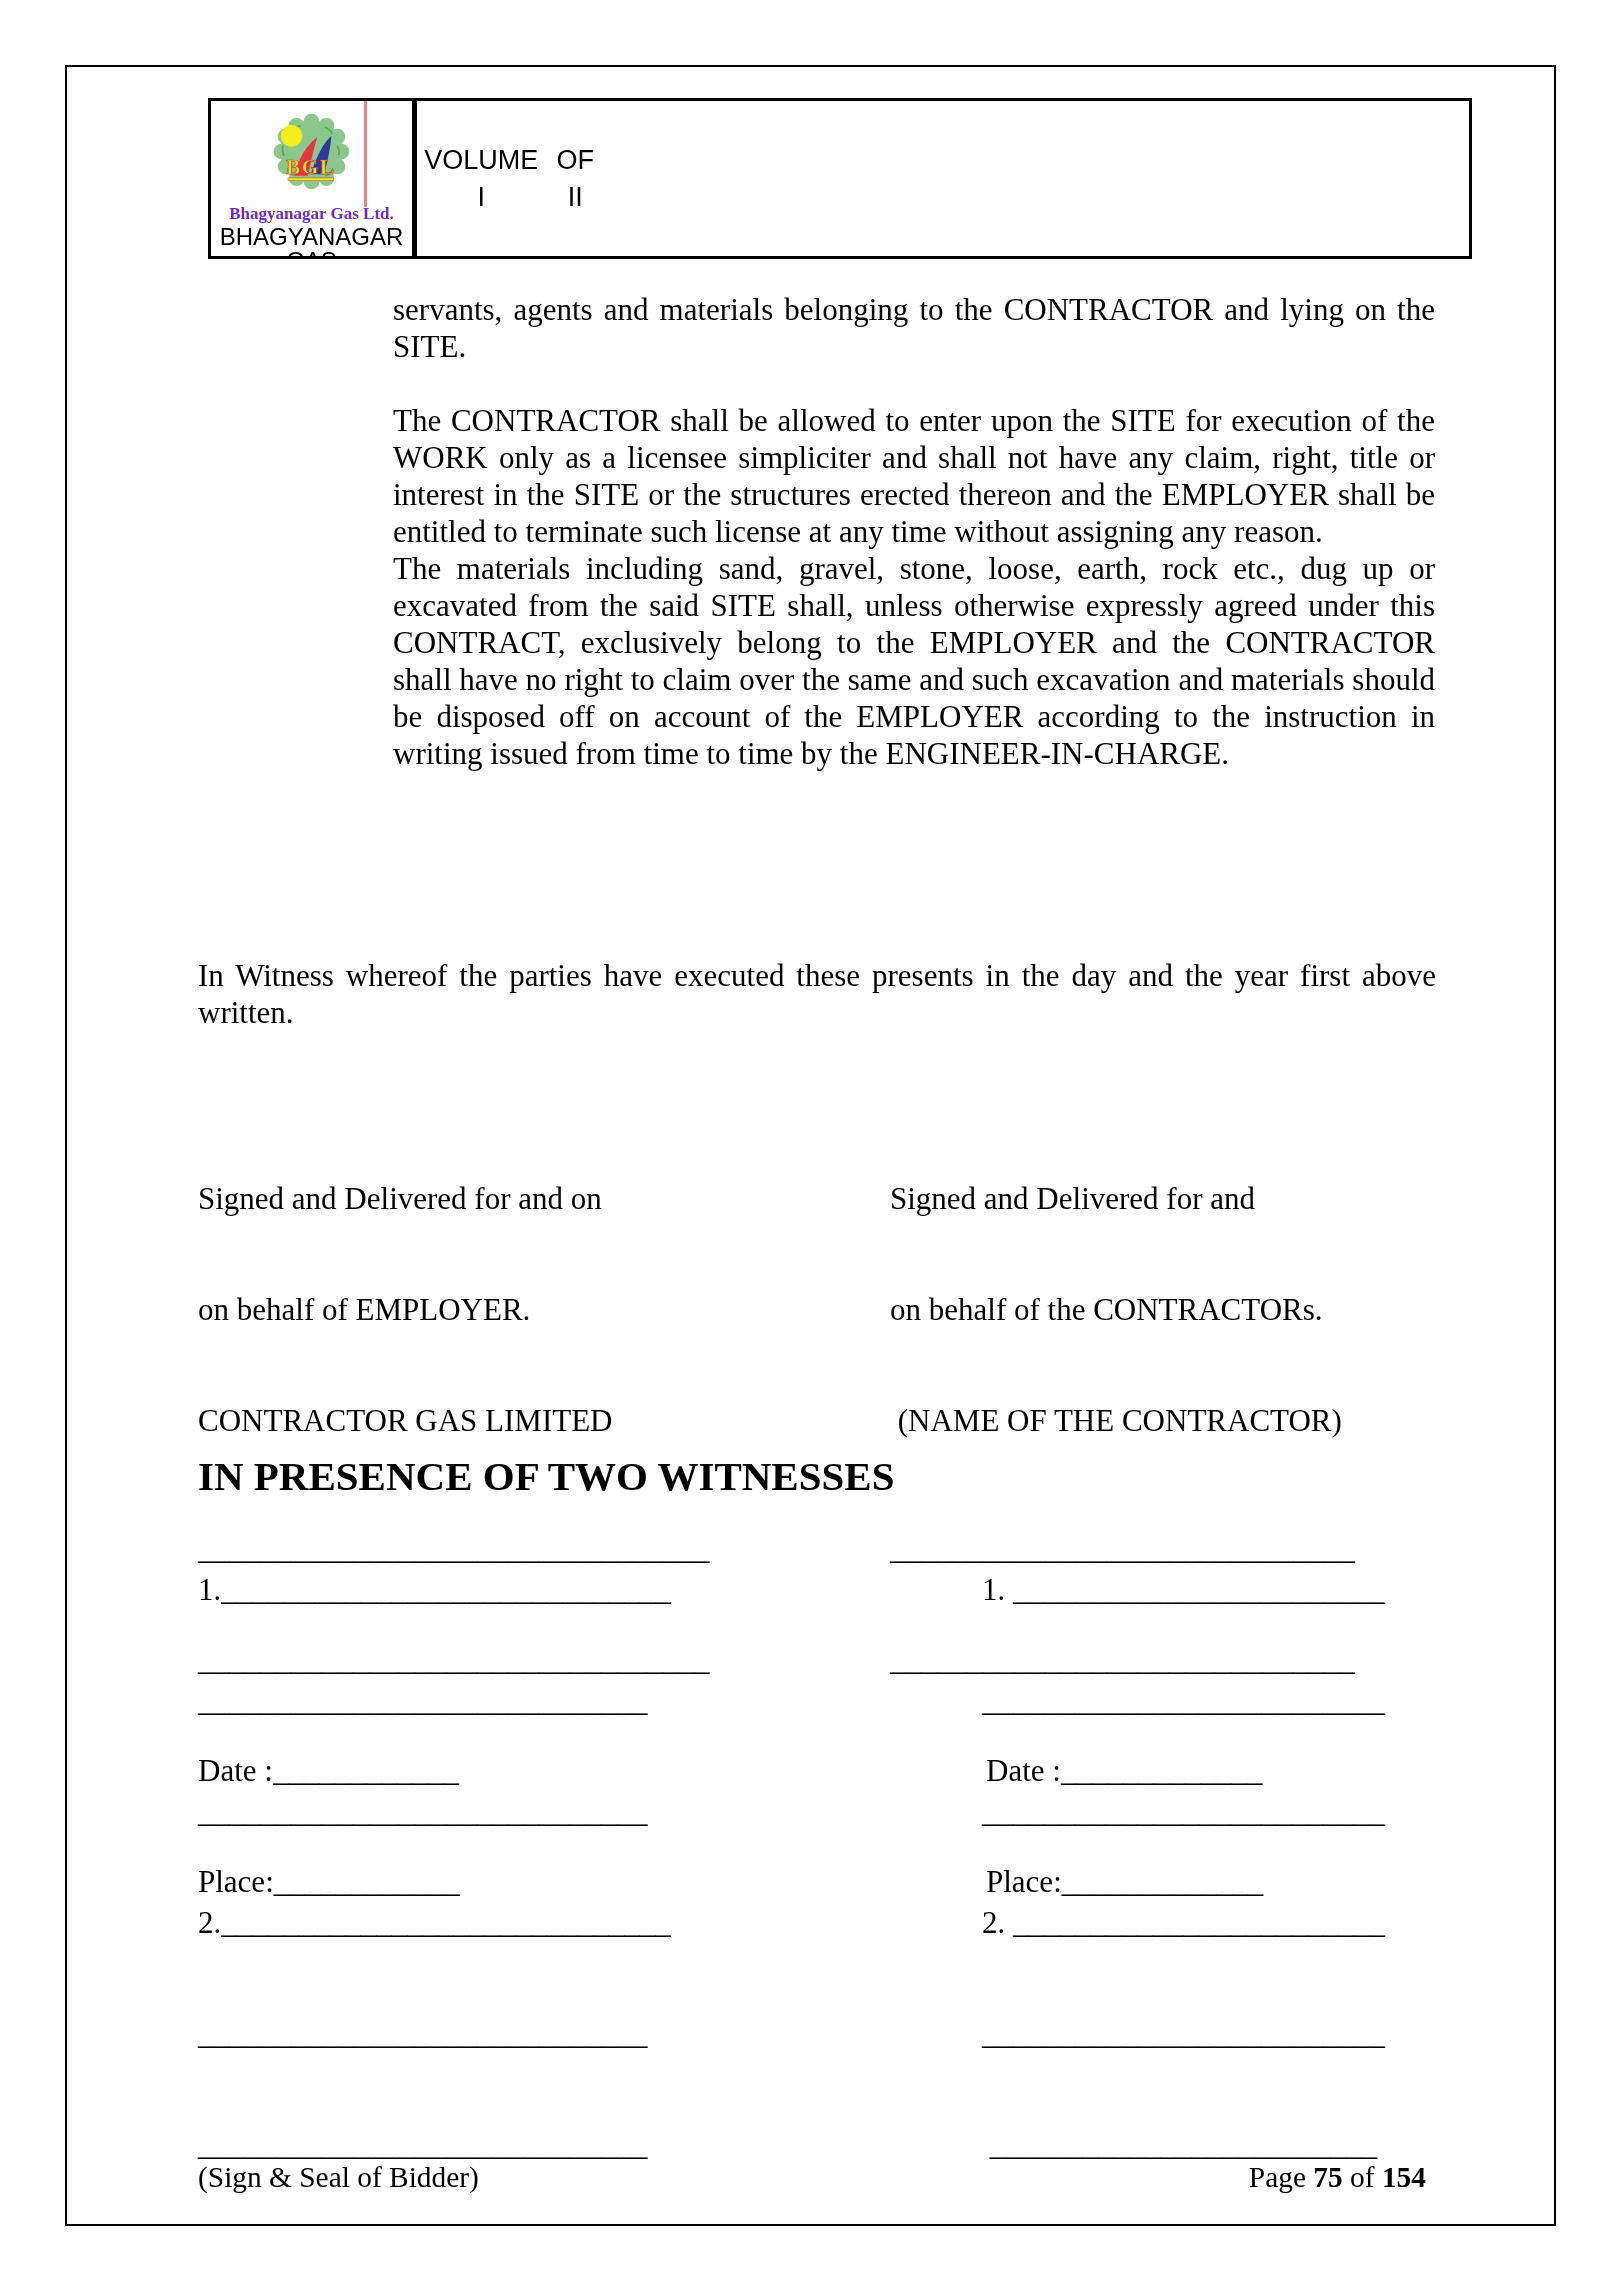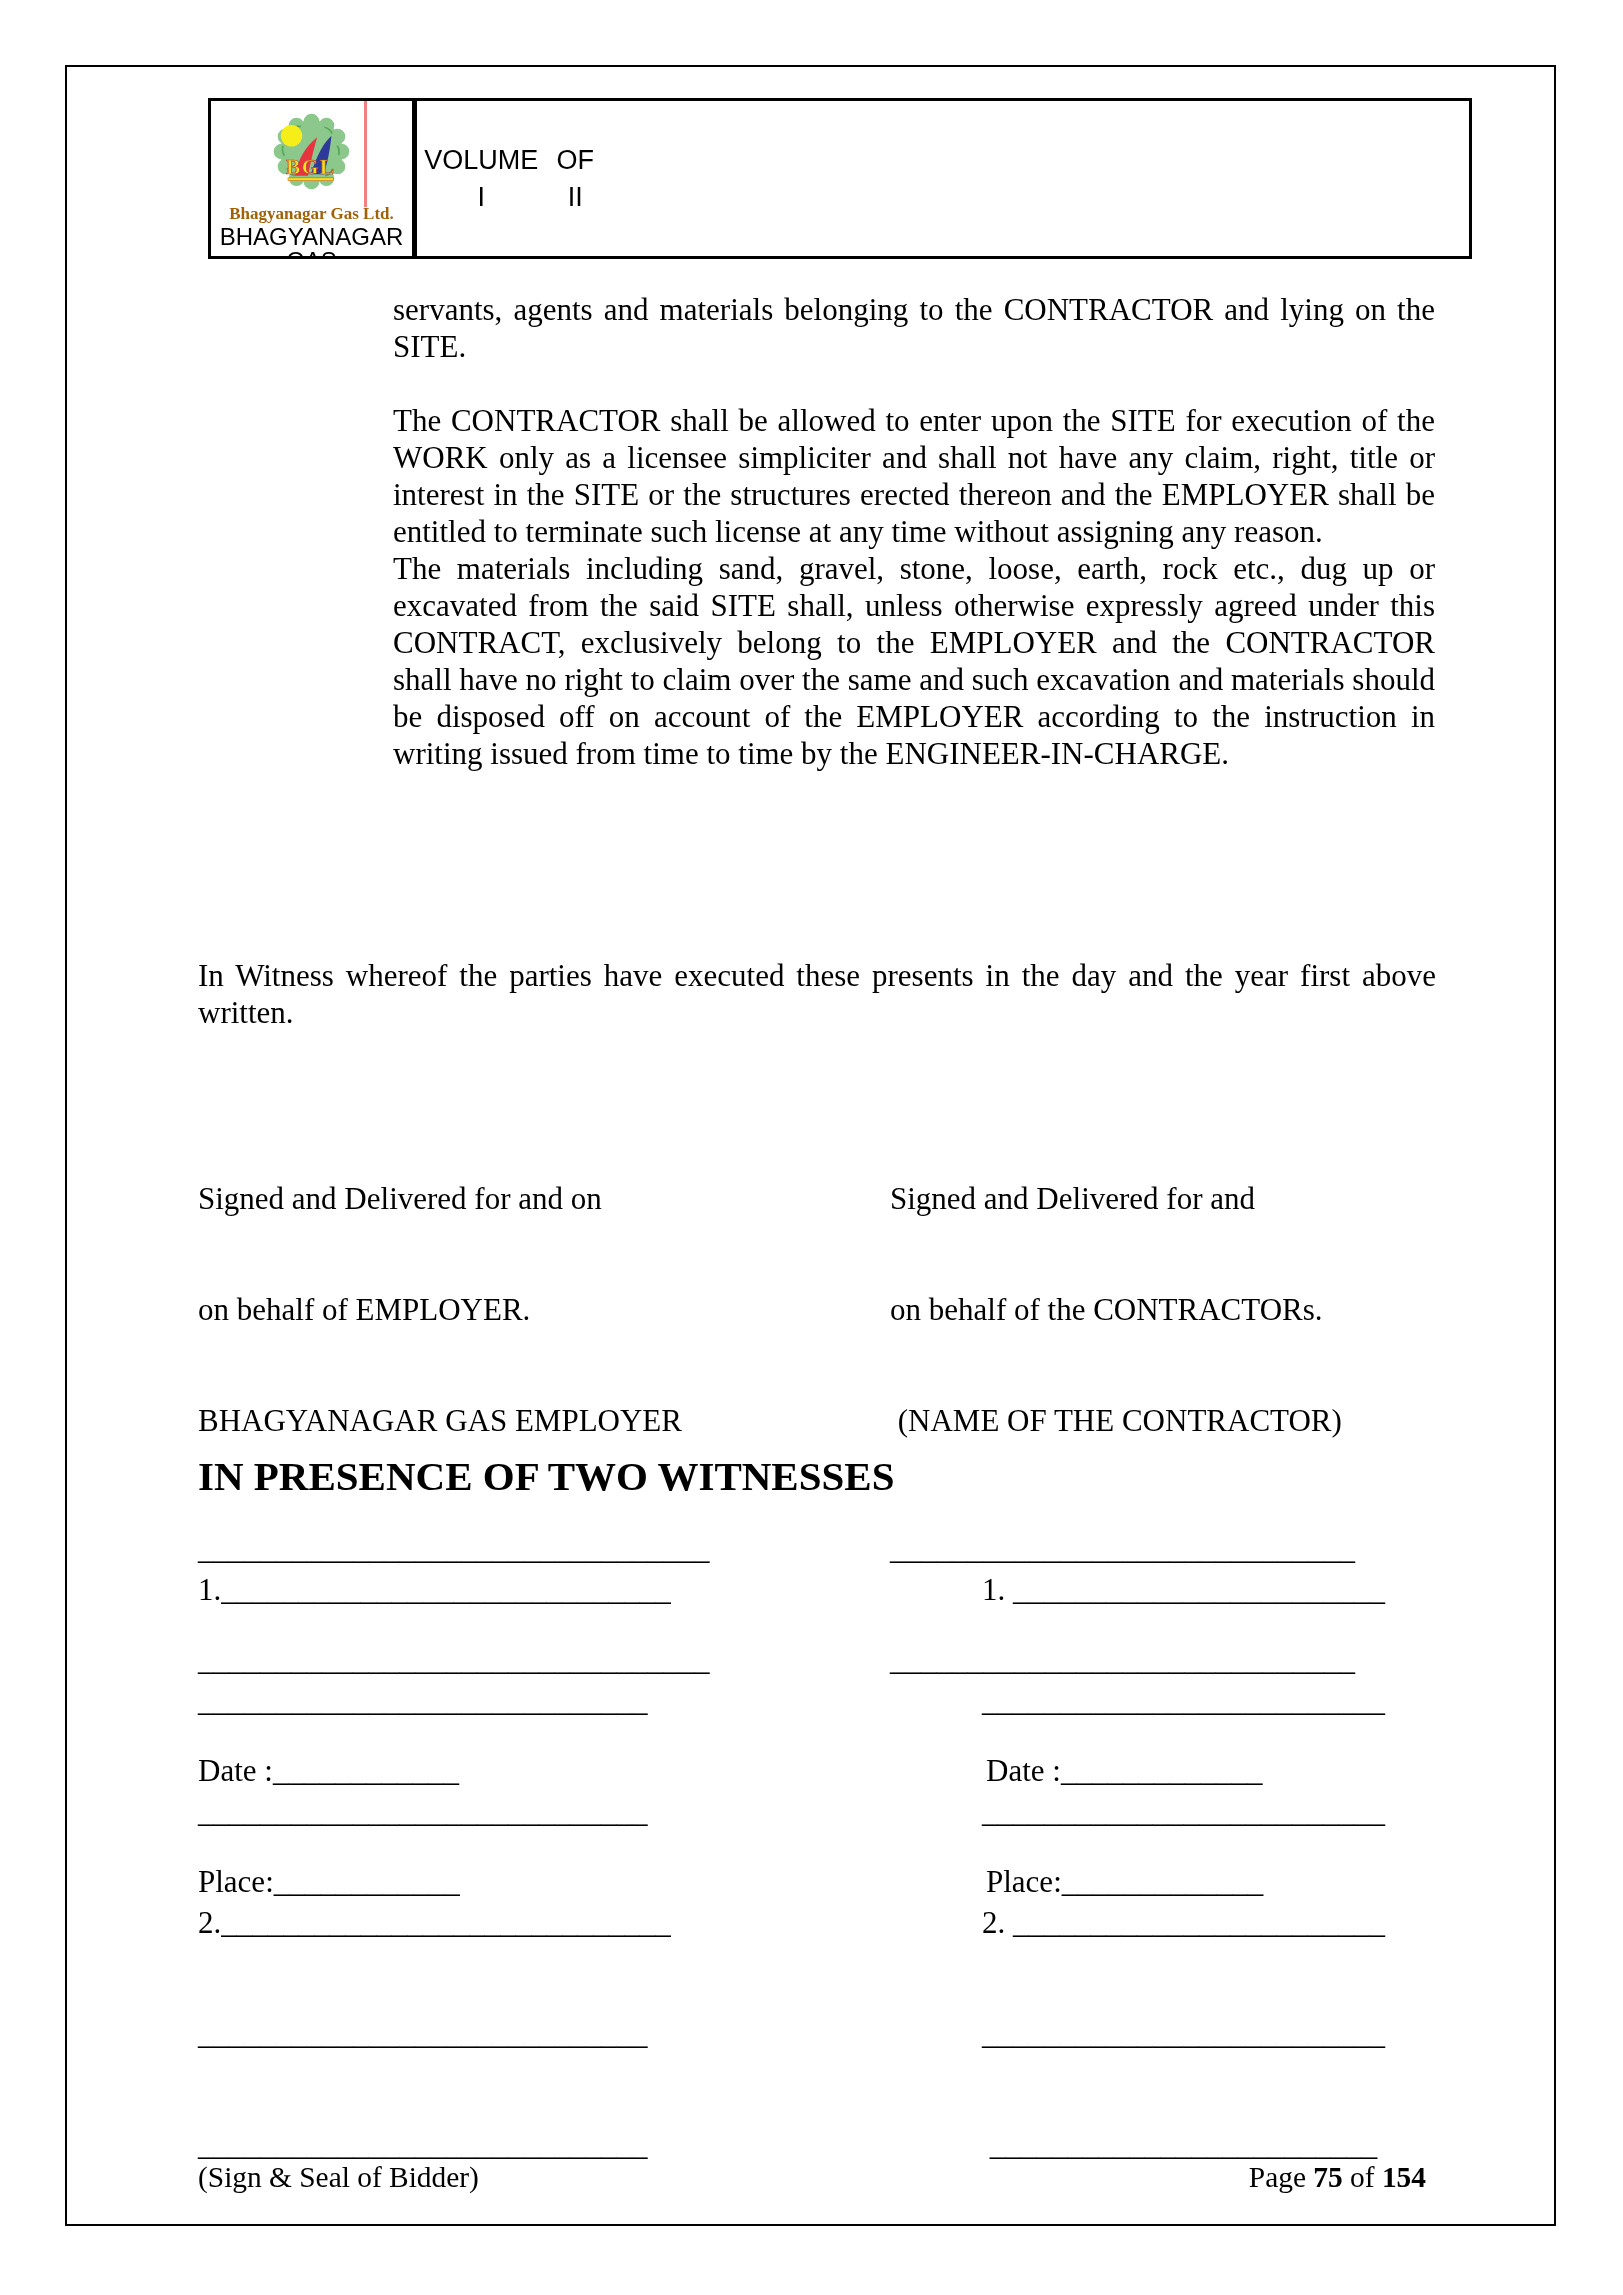--- a/index.html
+++ b/index.html
@@ -36,21 +36,21 @@
     position: relative;
     text-align: center;
     overflow: hidden;
   }
   .logo-svg { margin-top: 9.2px; display: inline-block; }
   .logo-caption {
     font-family: "Liberation Serif", "DejaVu Serif", serif;
     font-weight: bold;
     font-size: 17px;
     line-height: 17px;
-    color: #a16207;
+    color: #6d28d9;
     margin-top: 0px;
   }
   .company-name {
     font-family: "Liberation Sans", "DejaVu Sans", sans-serif;
     font-size: 24px;
     line-height: 24px;
     margin-top: 3.3px;
     color: #000;
   }
   .red-line {
@@ -203,21 +203,21 @@
   <p class="gap-after">servants, agents and materials belonging to the CONTRACTOR and lying on the SITE.</p>
   <p>The CONTRACTOR shall be allowed to enter upon the SITE for execution of the WORK only as a licensee simpliciter and shall not have any claim, right, title or interest in the SITE or the structures erected thereon and the EMPLOYER shall be entitled to terminate such license at any time without assigning any reason.</p>
   <p>The materials including sand, gravel, stone, loose, earth, rock etc., dug up or excavated from the said SITE shall, unless otherwise expressly agreed under this CONTRACT, exclusively belong to the EMPLOYER and the CONTRACTOR shall have no right to claim over the same and such excavation and materials should be disposed off on account of the EMPLOYER according to the instruction in writing issued from time to time by the ENGINEER-IN-CHARGE.</p>
 </div>
 
 <div class="witness-clause">In Witness whereof the parties have executed these presents in the day and the year first above written.</div>
 
 <div class="sig-col sig-left">
   <div>Signed and Delivered for and on</div>
   <div>on behalf of EMPLOYER.</div>
-  <div>BHAGYANAGAR GAS EMPLOYER</div>
+  <div>CONTRACTOR GAS LIMITED</div>
   <div class="sig-rule first">_________________________________</div>
   <div class="sig-rule">_________________________________</div>
   <div>Date :____________</div>
   <div>Place:____________</div>
 </div>
 
 <div class="sig-col sig-right">
   <div>Signed and Delivered for and</div>
   <div>on behalf of the CONTRACTORs.</div>
   <div> (NAME OF THE CONTRACTOR)</div>

